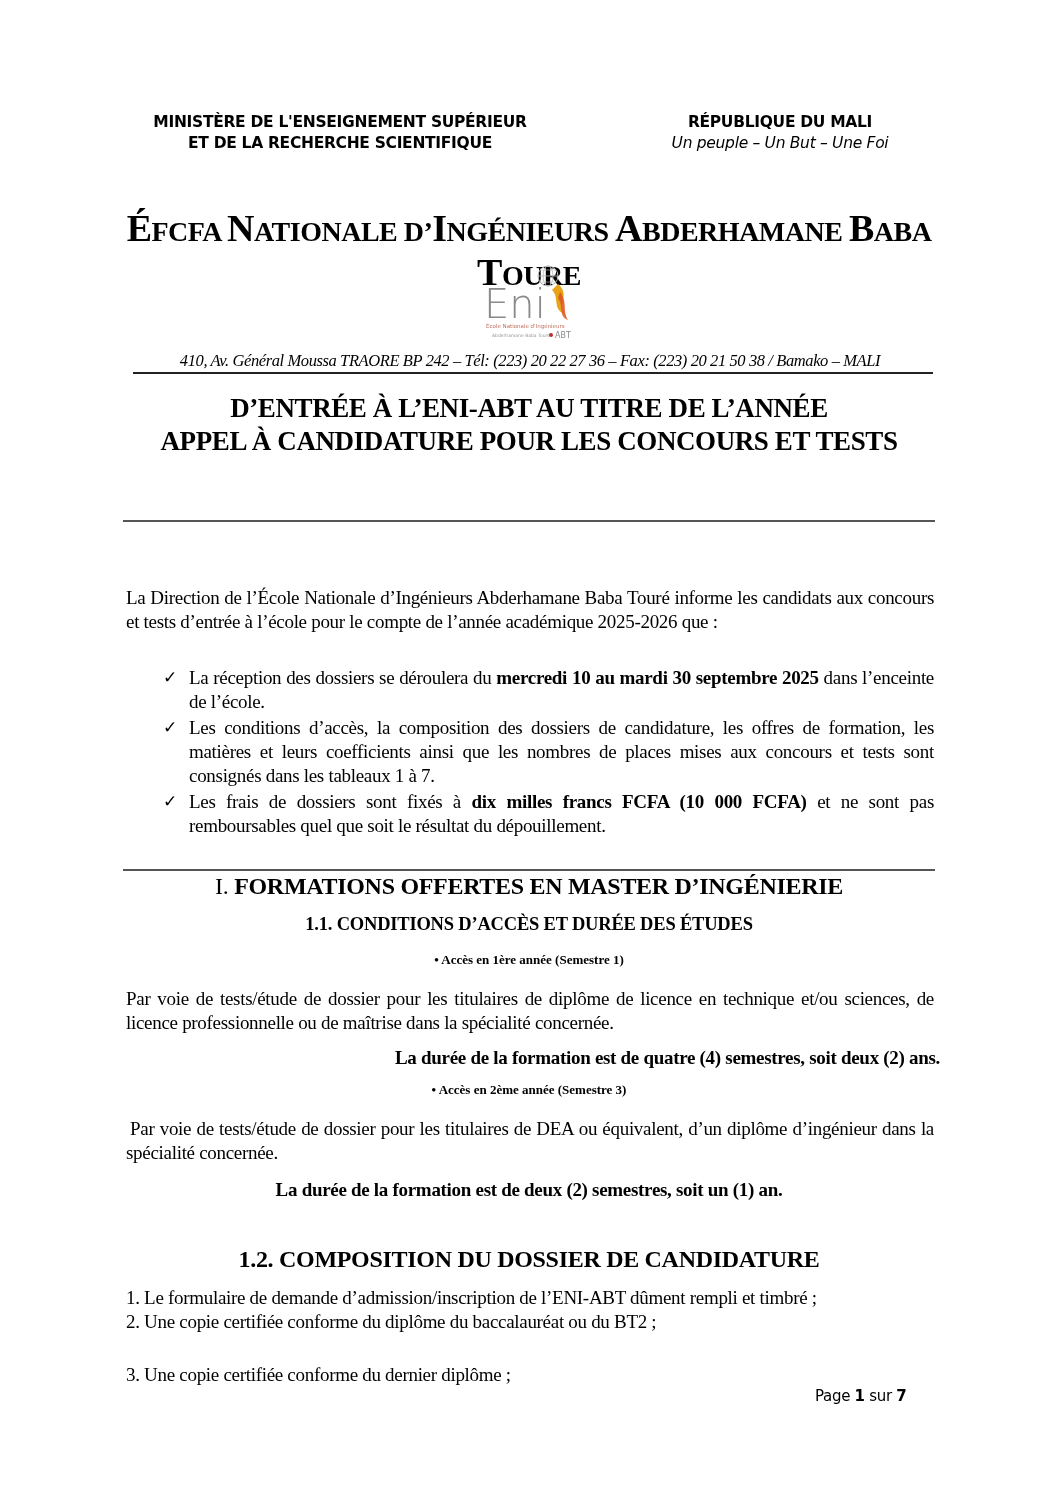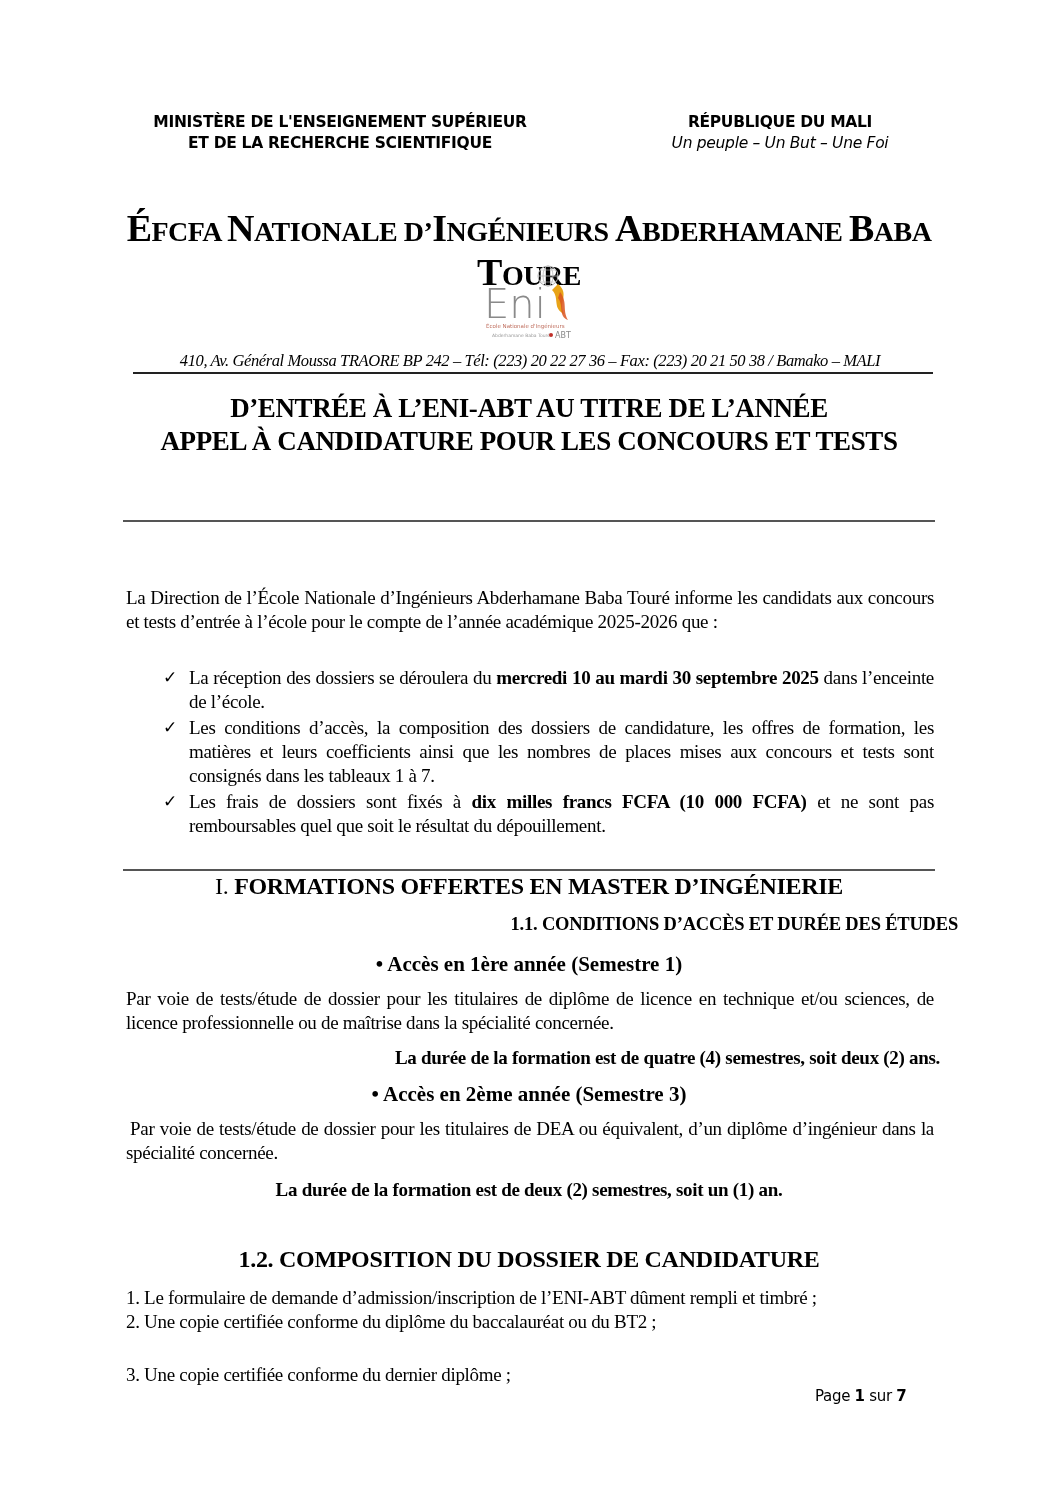--- a/index.html
+++ b/index.html
@@ -14,22 +14,22 @@
   .school .big { font-size: 38px; }
   .logo { left: 478px; top: 262px; width: 104px; height: 82px; }
   .address { left: 126px; top: 345px; width: 808px; text-align: center; font-style: italic; font-size: 16.5px; letter-spacing: -0.4px; margin-top: 6px; }
   .address-rule { left: 133px; top: 372px; width: 800px; height: 0; border-top: 2px solid #222; }
   .title { left: 110px; top: 392px; width: 838px; text-align: center; font-weight: bold; font-size: 27px; line-height: 33px; letter-spacing: -0.4px; }
   .rule { height: 0; border-top: 2px solid #555; }
   .p { font-size: 19px; line-height: 24px; letter-spacing: -0.3px; }
   .justify { text-align: justify; text-align-last: left; }
   .check { position: absolute; left: -26px; top: 0; font-size: 17px; }
   .sec-title { font-weight: bold; font-size: 24px; letter-spacing: -0.3px; }
-  .sub-title { font-weight: bold; font-size: 18.5px; letter-spacing: -0.2px; text-align: right; }
-  .bullet-head { font-weight: bold; font-size: 21px; }
+  .sub-title { font-weight: bold; font-size: 18.5px; letter-spacing: -0.2px; }
+  .bullet-head { font-weight: bold; font-size: 13px; }
   .footer { left: 815px; top: 1387px; font-family: "DejaVu Sans", sans-serif; font-size: 15px; letter-spacing: -0.3px; }
 </style>
 </head>
 <body>
 
 <div class="abs hdr-left">
   <div>MINISTÈRE DE L'ENSEIGNEMENT SUPÉRIEUR</div>
   <div>ET DE LA RECHERCHE SCIENTIFIQUE</div>
 </div>
 <div class="abs hdr-right">

